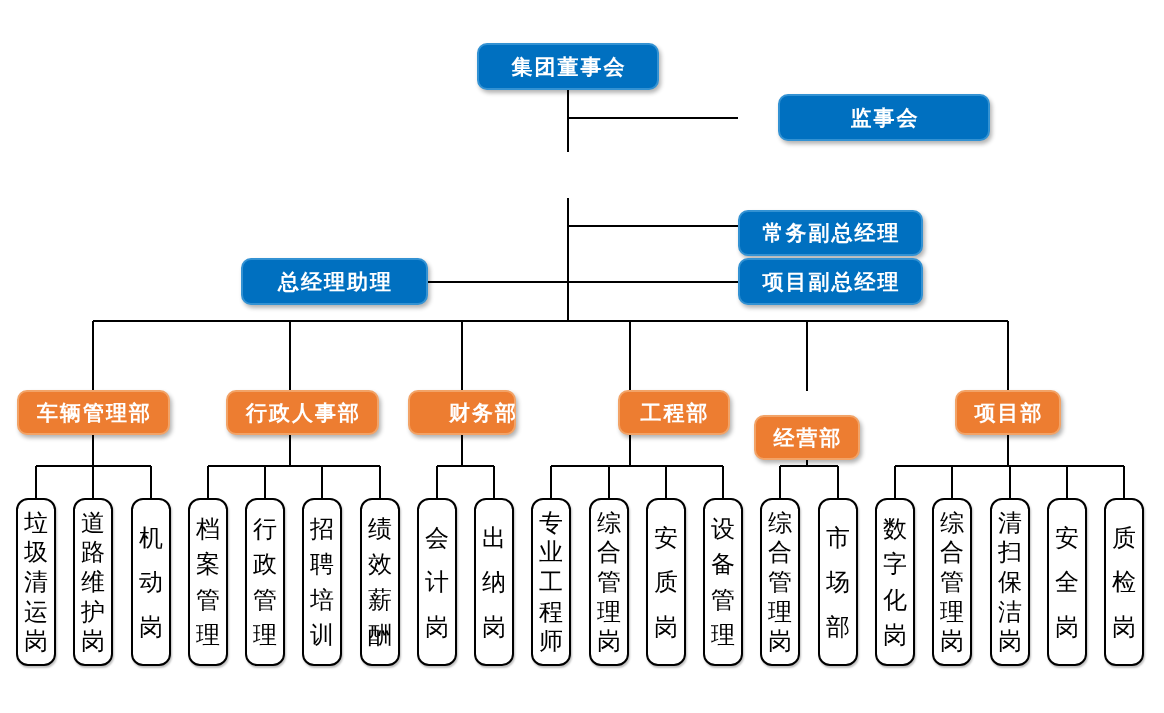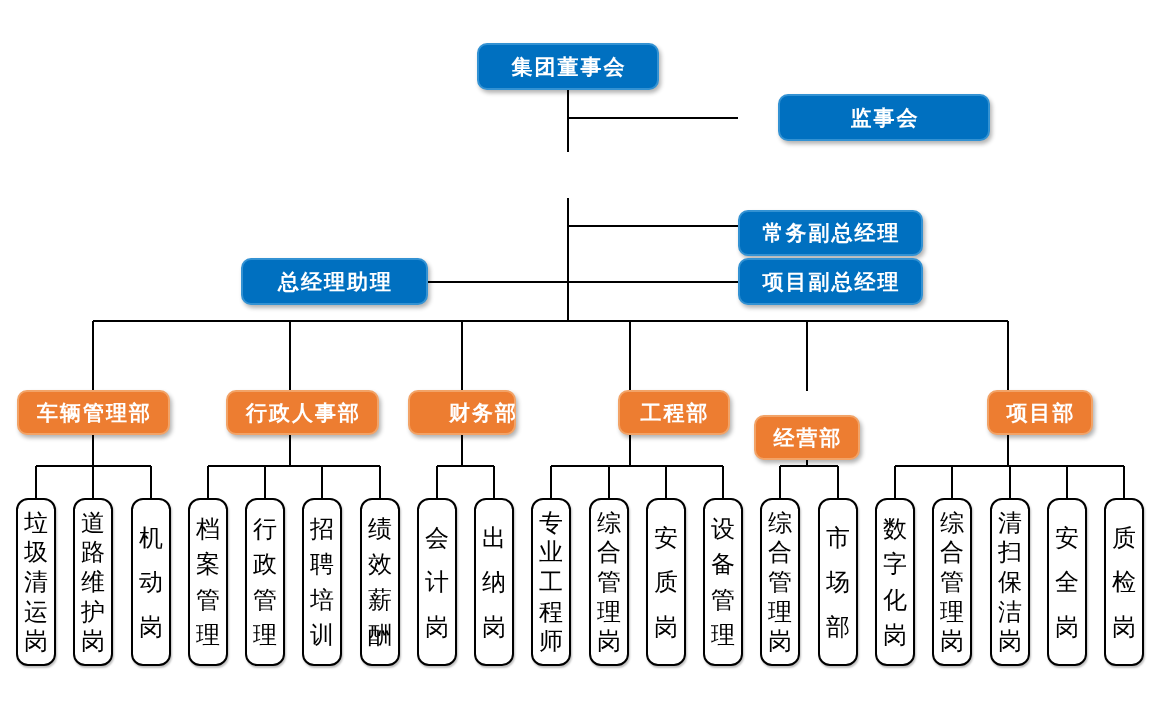--- a/index.html
+++ b/index.html
@@ -120,21 +120,21 @@
   <div class="node blue" style="left:778px;top:94px;width:212px;height:47px;">监事会</div>
   <div class="node blue" style="left:738px;top:210px;width:185px;height:46px;">常务副总经理</div>
   <div class="node blue" style="left:738px;top:258px;width:185px;height:47px;">项目副总经理</div>
   <div class="node blue" style="left:241px;top:258px;width:187px;height:47px;">总经理助理</div>
 
   <div class="node orange" style="left:17px;top:390px;width:153px;height:45px;">车辆管理部</div>
   <div class="node orange" style="left:214px;top:390px;width:153px;height:45px;margin-left:12px;">行政人事部</div>
   <div class="node orange" style="left:408px;top:390px;width:108px;height:45px;padding-left:41px;">财务部</div>
   <div class="node orange" style="left:574px;top:390px;width:112px;height:45px;margin-left:44px;">工程部</div>
   <div class="node orange" style="left:754px;top:390px;width:106px;height:45px;margin-top:25px;">经营部</div>
-  <div class="node orange" style="left:955px;top:390px;width:106px;height:45px;margin-left:32px;">项目部</div>
+  <div class="node orange" style="left:955px;top:390px;width:106px;height:45px;">项目部</div>
 
   <div class="leaf" style="left:16px;">
       <span>垃</span>
       <span>圾</span>
       <span>清</span>
       <span>运</span>
       <span>岗</span>
     </div>
   <div class="leaf" style="left:73px;">
       <span>道</span>

